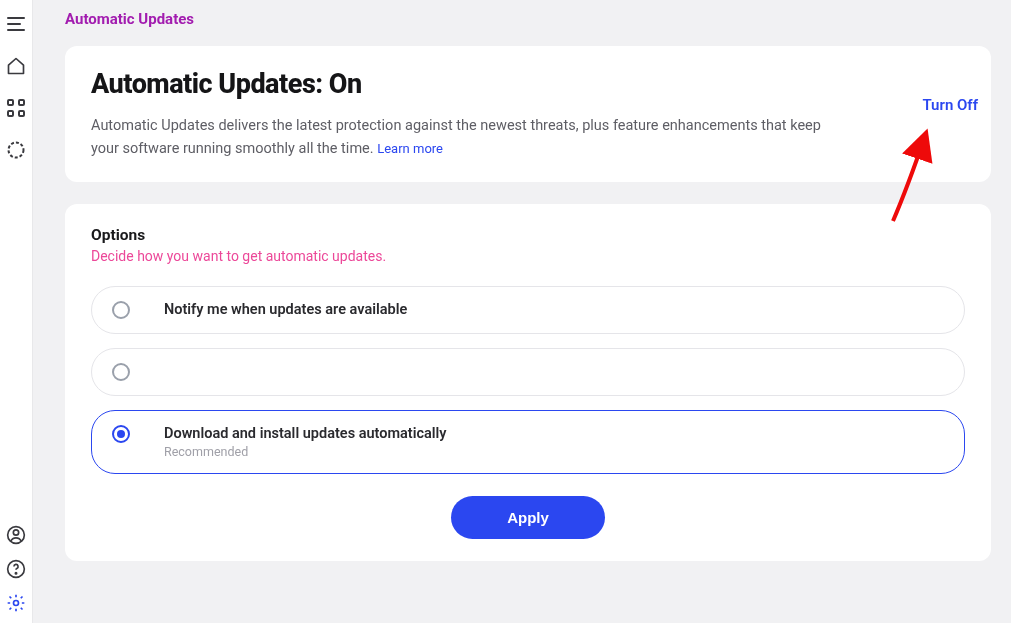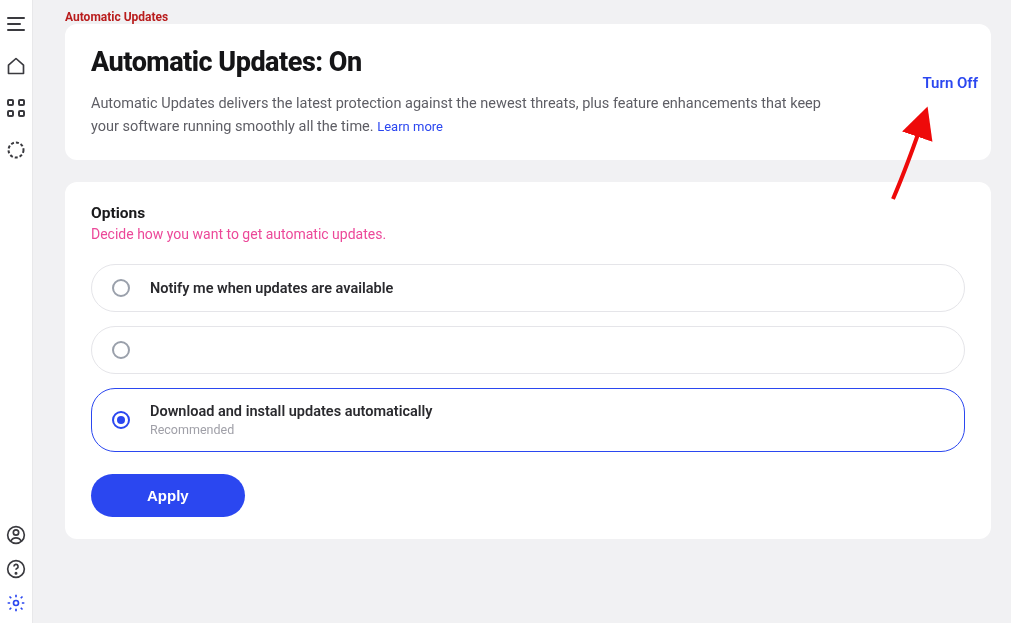--- a/index.html
+++ b/index.html
@@ -49,23 +49,24 @@
     }
     .sidebar-icon.active svg {
       color: #2b47f0;
     }
     .main {
       flex: 1;
       padding: 10px 0 0 32px;
       overflow: auto;
     }
     .page-title {
-      font-size: 12px;
+      font-size: 15px;
       font-weight: 700;
-      color: #b91c1c;
+      color: #a21caf;
+      margin-bottom: 18px;
     }
     .card {
       background: #ffffff;
       border-radius: 12px;
       padding: 22px 26px;
       margin-right: 20px;
     }
     .hero-card {
       position: relative;
       margin-bottom: 22px;
@@ -114,22 +115,21 @@
       font-size: 14px;
       color: #ec4899;
       margin-bottom: 22px;
     }
     .option-row {
       border: 1.5px solid #e5e5e9;
       border-radius: 24px;
       padding: 14px 20px;
       margin-bottom: 14px;
       display: flex;
-      align-items: center;
-      gap: 20px;
+      gap: 34px;
       cursor: pointer;
     }
     .option-row.selected {
       border-color: #2b47f0;
     }
     .radio {
       width: 18px;
       height: 18px;
       border: 2px solid #9aa0ab;
       border-radius: 50%;
@@ -160,21 +160,21 @@
       font-weight: 600;
       color: #2a2a2e;
     }
     .option-sub {
       font-size: 12.5px;
       color: #a0a0a8;
       margin-top: 2px;
     }
     .apply-row {
       display: flex;
-      justify-content: flex-start;
+      justify-content: center;
       margin-top: 22px;
     }
     .apply-btn {
       background: #2b47f0;
       color: #ffffff;
       border: none;
       border-radius: 24px;
       padding: 13px 56px;
       font-size: 15px;
       font-weight: 600;

